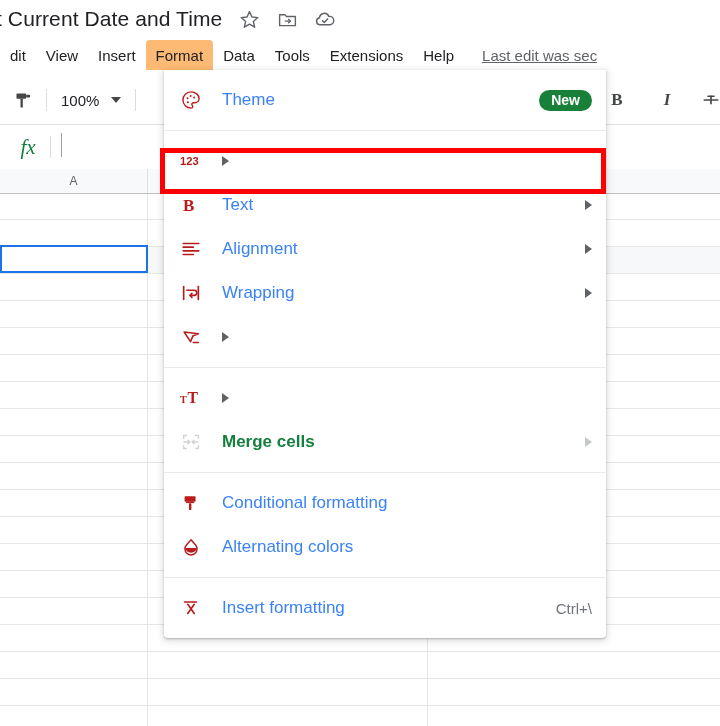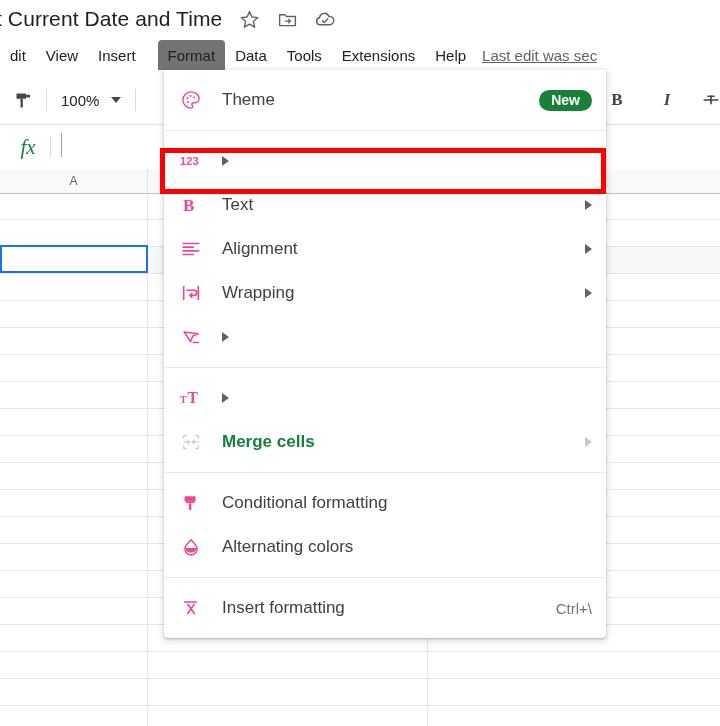--- a/index.html
+++ b/index.html
@@ -56,29 +56,28 @@
   .menu-item {
     display: flex;
     align-items: center;
     padding: 0 10px;
     height: 30px;
     border-radius: 4px;
     white-space: nowrap;
     cursor: default;
   }
   .menu-item.active {
-    background: #737373;
+    background: #fdba74;
     border-radius: 4px 4px 0 0;
-    margin-left: 12px;
   }
   #last-edit {
     display: flex;
     align-items: center;
     height: 30px;
-    margin-left: 6px;
+    margin-left: 18px;
     font-size: 15px;
     color: #5f6368;
     text-decoration: underline;
     white-space: nowrap;
     overflow: hidden;
   }
 
   
   #toolbar {
     position: absolute;
@@ -239,27 +238,27 @@
     padding: 0 14px 0 16px;
     box-sizing: border-box;
     position: relative;
   }
   .mi-icon {
     width: 28px;
     min-width: 28px;
     display: flex;
     align-items: center;
     justify-content: flex-start;
-    color: #ec4899;
+    color: #b91c1c;
   }
   .mi-icon svg { display: block; }
   .mi-label {
     flex: 1;
     font-size: 17px;
-    color: #404040;
+    color: #3b82f6;
     margin-left: 14px;
     white-space: nowrap;
   }
   .mi.disabled .mi-label { color: #15803d; font-weight: bold; }
   .mi.disabled .mi-icon { color: #d0d3d6; }
   .mi-accel {
     font-size: 15px;
     color: #70757a;
     margin-left: 16px;
     white-space: nowrap;

